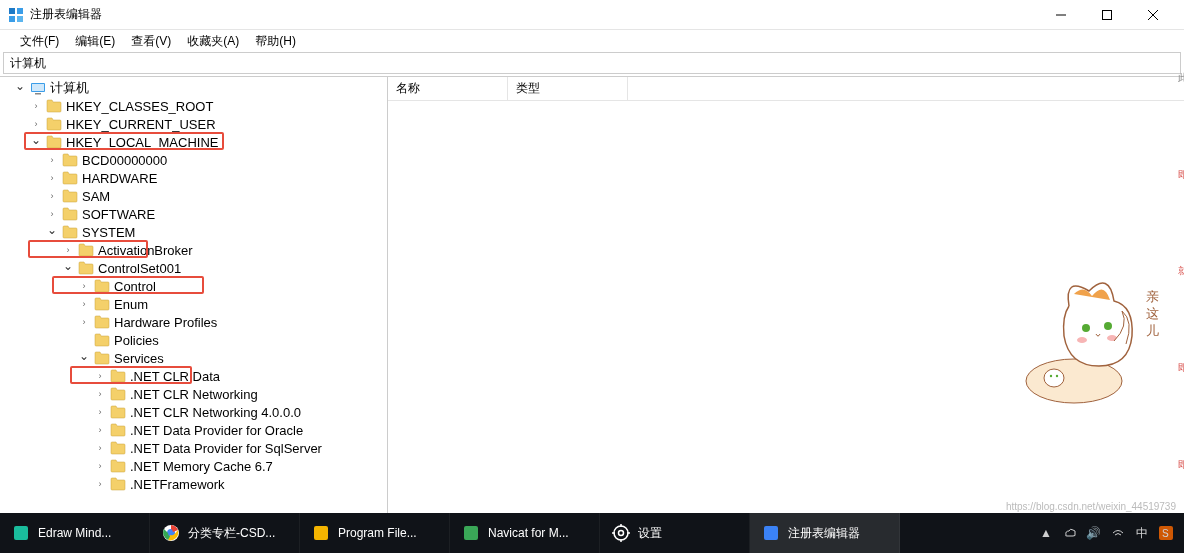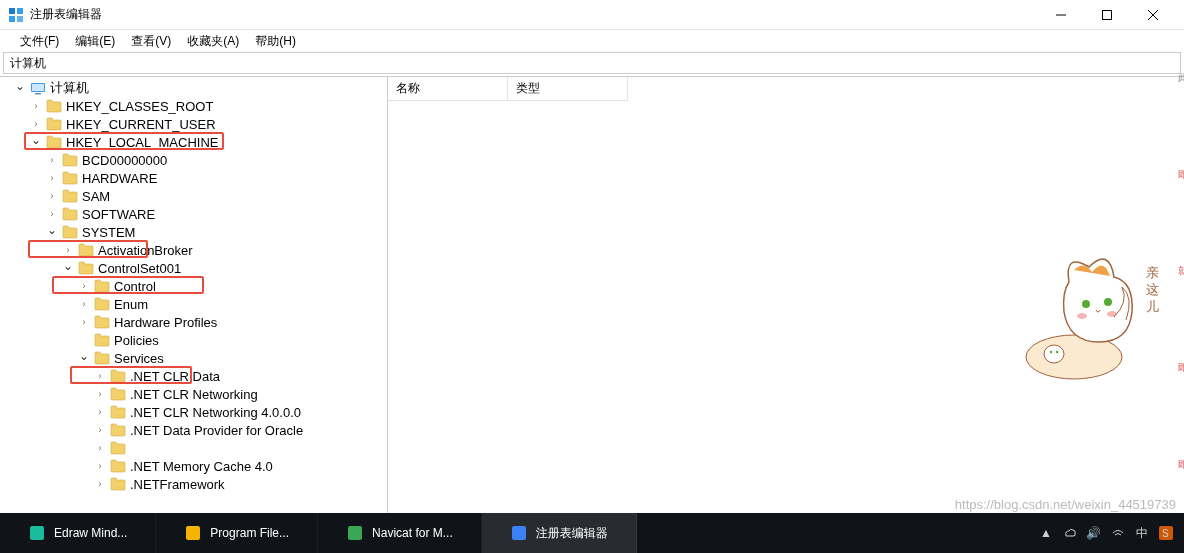--- a/index.html
+++ b/index.html
@@ -13,40 +13,40 @@
 .menubar { height: 22px; display: flex; align-items: center; padding: 0 12px; background: #fff; font-size: 12px; }
 .menubar .menuitem { padding: 0 8px; }
 
 .addressbar { height: 22px; background: #fff; border: 1px solid #ccc; margin: 0 3px 2px 3px; padding: 1px 6px; font-size: 12px; display: flex; align-items: center; }
 
 .main { display: flex; height: 438px; border-top: 1px solid #ccc; }
 .treepane { width: 388px; overflow-y: auto; overflow-x: hidden; border-right: 1px solid #ccc; position: relative; }
 .treepane::-webkit-scrollbar { width: 17px; }
 .treepane::-webkit-scrollbar-track { background: #f0f0f0; }
 .treepane::-webkit-scrollbar-thumb { background: #c0c0c0; }
-.listpane { flex: 1; display: flex; flex-direction: row; position: relative; }
+.listpane { flex: 1; display: flex; flex-direction: column; position: relative; }
 .listheader { display: flex; height: 24px; border-bottom: 1px solid #e5e5e5; }
 .listheader .col { padding: 3px 8px; font-size: 12px; border-right: 1px solid #e5e5e5; }
 .listbody { flex: 1; position: relative; background: #fff; }
 
 .tree { padding: 2px 0; }
 .node { display: flex; align-items: center; height: 18px; white-space: nowrap; }
 .twisty { width: 16px; height: 16px; display: flex; align-items: center; justify-content: center; color: #666; font-size: 9px; }
 .twisty.none { visibility: hidden; }
 .folder-icon { width: 16px; height: 14px; margin: 0 4px 0 2px; display: inline-block; }
 .pc-icon { width: 16px; height: 14px; margin: 0 4px 0 2px; display: inline-block; }
 .label { font-size: 13px; }
 .indent { display: inline-block; }
 .hl-red { border: 2px solid #e74c3c; border-radius: 2px; position: absolute; pointer-events: none; }
 
 .cat-overlay { position: absolute; right: 20px; top: 165px; width: 150px; height: 140px; pointer-events: none; }
-.watermark { position: absolute; right: 8px; bottom: 41px; font-size: 13px; color: #bbb; }
+.watermark { position: absolute; right: 8px; bottom: 41px; font-size: 10px; color: #bbb; }
 
 .taskbar { position: absolute; bottom: 0; left: 0; right: 0; height: 40px; background: #101318; display: flex; align-items: center; color: #fff; font-size: 12px; }
-.taskitem { display: flex; align-items: center; gap: 8px; padding: 0 28px; height: 40px; min-width: 150px; border-right: 1px solid rgba(255,255,255,0.05); }
+.taskitem { display: flex; align-items: center; gap: 8px; padding: 0 12px; height: 40px; min-width: 150px; border-right: 1px solid rgba(255,255,255,0.05); }
 .taskitem.active { background: rgba(255,255,255,0.1); }
 .taskitem .ticon { width: 18px; height: 18px; display: flex; align-items: center; justify-content: center; }
 .tray { margin-left: auto; display: flex; align-items: center; gap: 8px; padding: 0 10px; }
 .tray .tricon { width: 16px; height: 16px; opacity: 0.8; display:flex; align-items:center; justify-content:center; }
 
 .side-strip { position: absolute; right: 0; top: 30px; width: 6px; height: 483px; display:flex; flex-direction:column; justify-content:space-around; pointer-events:none;}
 .side-strip span { font-size:10px; color:#999; writing-mode: horizontal-tb; }
 </style>
 </head>
 <body>
@@ -259,28 +259,29 @@
               <path d="M1 3 L1 12 Q1 13 2 13 L14 13 Q15 13 15 12 L15 4 Q15 3 14 3 L7 3 L6 1 L2 1 Q1 1 1 2 Z" fill="#f4d06a" stroke="#caa23a" stroke-width="0.5"></path>
             </svg></span>
           <span class="label">.NET Data Provider for Oracle</span>
         </div>
         <div class="node">
           <span class="indent" style="width: 92px;"></span>
           <span class="twisty ">›</span>
           <span class="folder-icon"><svg viewBox="0 0 16 14">
               <path d="M1 3 L1 12 Q1 13 2 13 L14 13 Q15 13 15 12 L15 4 Q15 3 14 3 L7 3 L6 1 L2 1 Q1 1 1 2 Z" fill="#f4d06a" stroke="#caa23a" stroke-width="0.5"></path>
             </svg></span>
-        </div>
-        <div class="node">
-          <span class="indent" style="width: 92px;"></span>
-          <span class="twisty ">›</span>
-          <span class="folder-icon"><svg viewBox="0 0 16 14">
-              <path d="M1 3 L1 12 Q1 13 2 13 L14 13 Q15 13 15 12 L15 4 Q15 3 14 3 L7 3 L6 1 L2 1 Q1 1 1 2 Z" fill="#f4d06a" stroke="#caa23a" stroke-width="0.5"></path>
-            </svg></span>
-          <span class="label">.NET Memory Cache 4.0</span>
+          <span class="label">.NET Data Provider for SqlServer</span>
+        </div>
+        <div class="node">
+          <span class="indent" style="width: 92px;"></span>
+          <span class="twisty ">›</span>
+          <span class="folder-icon"><svg viewBox="0 0 16 14">
+              <path d="M1 3 L1 12 Q1 13 2 13 L14 13 Q15 13 15 12 L15 4 Q15 3 14 3 L7 3 L6 1 L2 1 Q1 1 1 2 Z" fill="#f4d06a" stroke="#caa23a" stroke-width="0.5"></path>
+            </svg></span>
+          <span class="label">.NET Memory Cache 6.7</span>
         </div>
         <div class="node">
           <span class="indent" style="width: 92px;"></span>
           <span class="twisty ">›</span>
           <span class="folder-icon"><svg viewBox="0 0 16 14">
               <path d="M1 3 L1 12 Q1 13 2 13 L14 13 Q15 13 15 12 L15 4 Q15 3 14 3 L7 3 L6 1 L2 1 Q1 1 1 2 Z" fill="#f4d06a" stroke="#caa23a" stroke-width="0.5"></path>
             </svg></span>
           <span class="label">.NETFramework</span>
         </div>
       </div>
@@ -322,32 +323,59 @@
       <span class="ticon">
         <svg width="18" height="18">
           <rect x="2" y="2" width="14" height="14" rx="2" fill="#1abc9c"></rect>
         </svg>
       </span>
       <span>Edraw Mind...</span>
     </div>
     <div class="taskitem">
       <span class="ticon">
         <svg width="18" height="18">
+          <circle cx="9" cy="9" r="8" fill="#fff"></circle>
+          <circle cx="9" cy="9" r="4" fill="#4285f4"></circle>
+          <path d="M9 1 A8 8 0 0 1 16 6 L11 8 A4 4 0 0 0 9 5 Z" fill="#ea4335"></path>
+          <path d="M16 6 A8 8 0 0 1 6 16 L8 11 A4 4 0 0 0 12.5 10 Z" fill="#fbbc05"></path>
+          <path d="M6 16 A8 8 0 0 1 2 5 L6 9 A4 4 0 0 0 8 12.5 Z" fill="#34a853"></path>
+        </svg>
+      </span>
+      <span>分类专栏-CSD...</span>
+    </div>
+    <div class="taskitem">
+      <span class="ticon">
+        <svg width="18" height="18">
           <rect x="2" y="2" width="14" height="14" rx="2" fill="#f4b400"></rect>
         </svg>
       </span>
       <span>Program File...</span>
     </div>
     <div class="taskitem">
       <span class="ticon">
         <svg width="18" height="18">
           <rect x="2" y="2" width="14" height="14" rx="2" fill="#3aa757"></rect>
         </svg>
       </span>
       <span>Navicat for M...</span>
+    </div>
+    <div class="taskitem">
+      <span class="ticon">
+        <svg width="18" height="18">
+          <circle cx="9" cy="9" r="7" fill="none" stroke="#fff" stroke-width="1.5"></circle>
+          <circle cx="9" cy="9" r="2.5" fill="none" stroke="#fff" stroke-width="1.5"></circle>
+          <g stroke="#fff" stroke-width="1.5">
+            <line x1="9" y1="0" x2="9" y2="3"></line>
+            <line x1="9" y1="15" x2="9" y2="18"></line>
+            <line x1="0" y1="9" x2="3" y2="9"></line>
+            <line x1="15" y1="9" x2="18" y2="9"></line>
+          </g>
+        </svg>
+      </span>
+      <span>设置</span>
     </div>
     <div class="taskitem active">
       <span class="ticon">
         <svg width="18" height="18">
           <rect x="2" y="2" width="14" height="14" rx="2" fill="#3b82f6"></rect>
         </svg>
       </span>
       <span>注册表编辑器</span>
     </div>
     <div class="tray">

